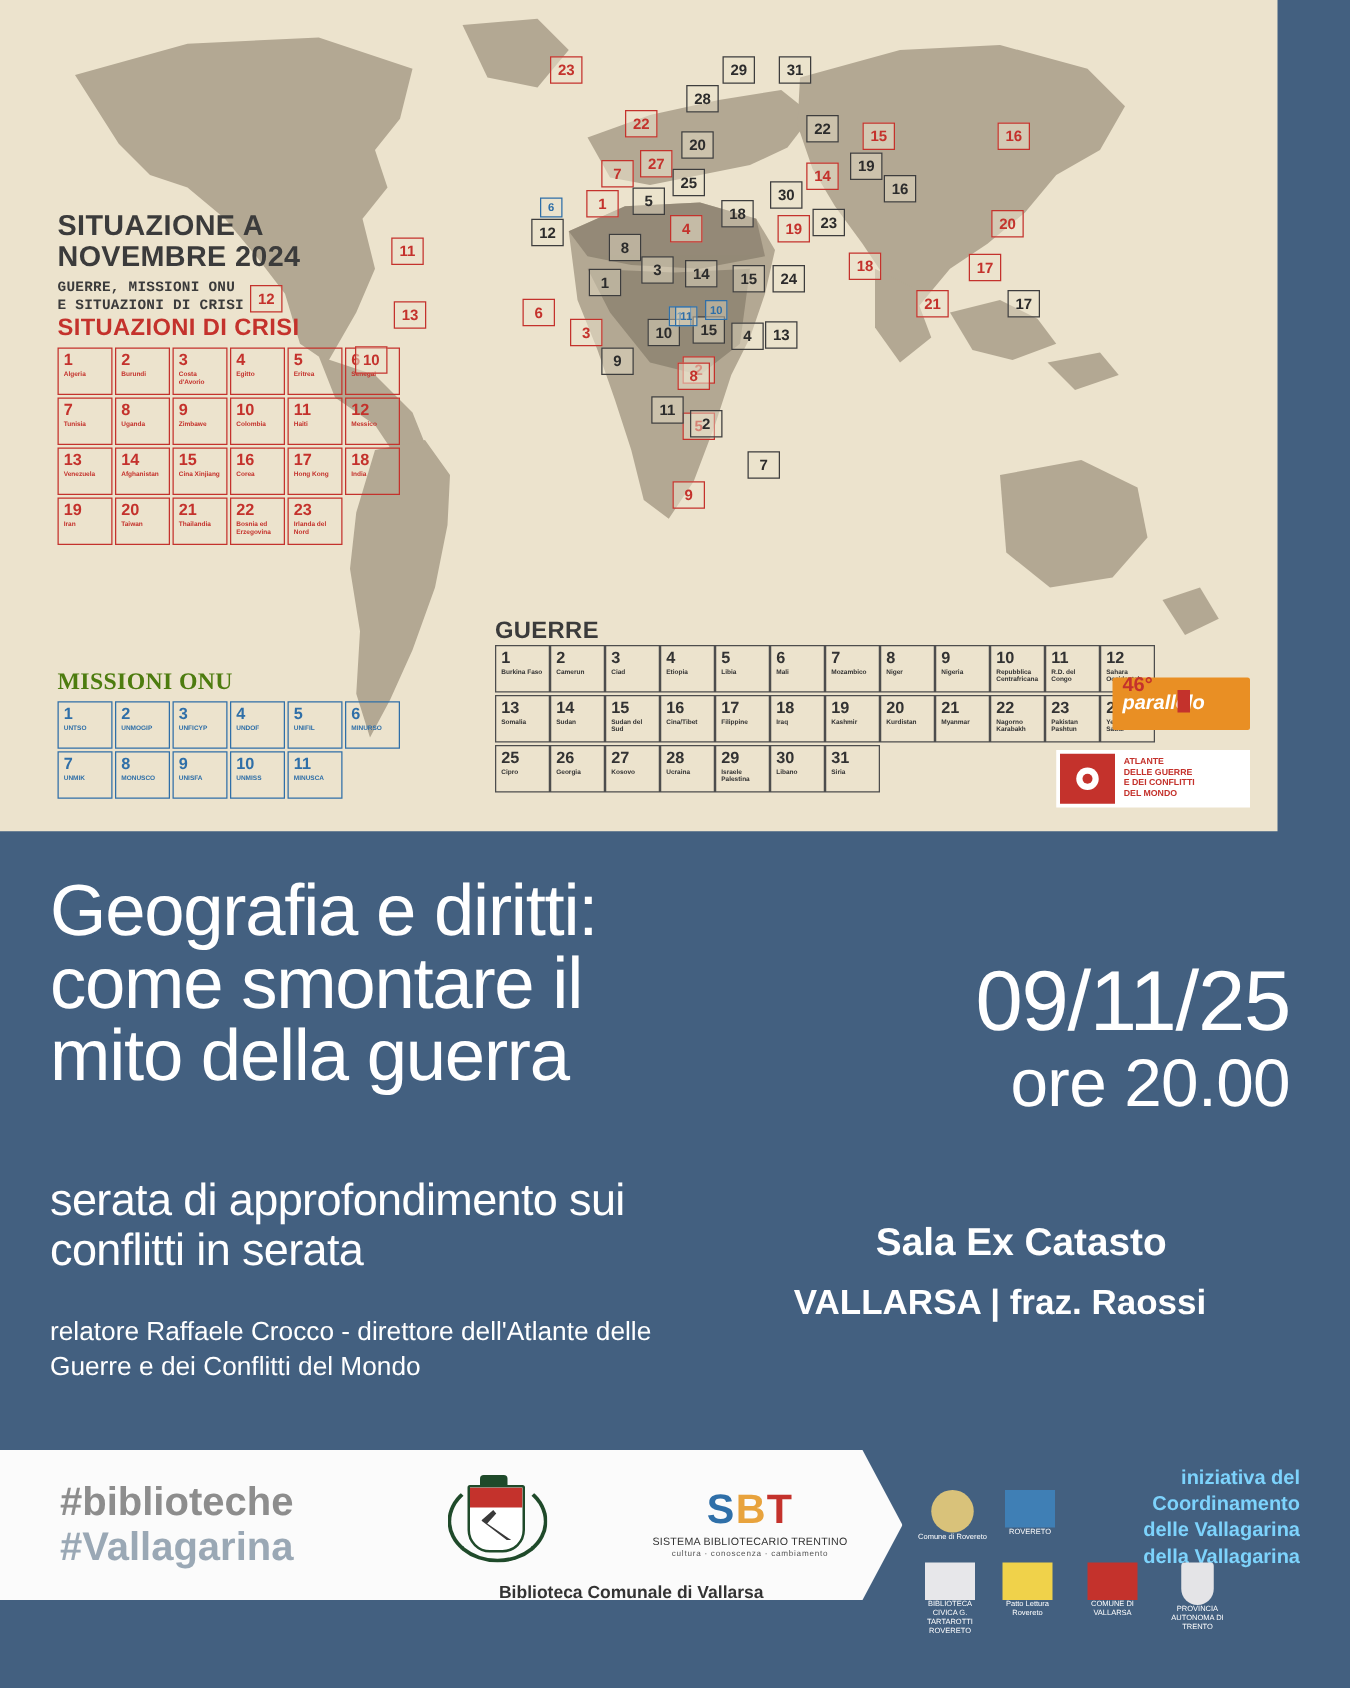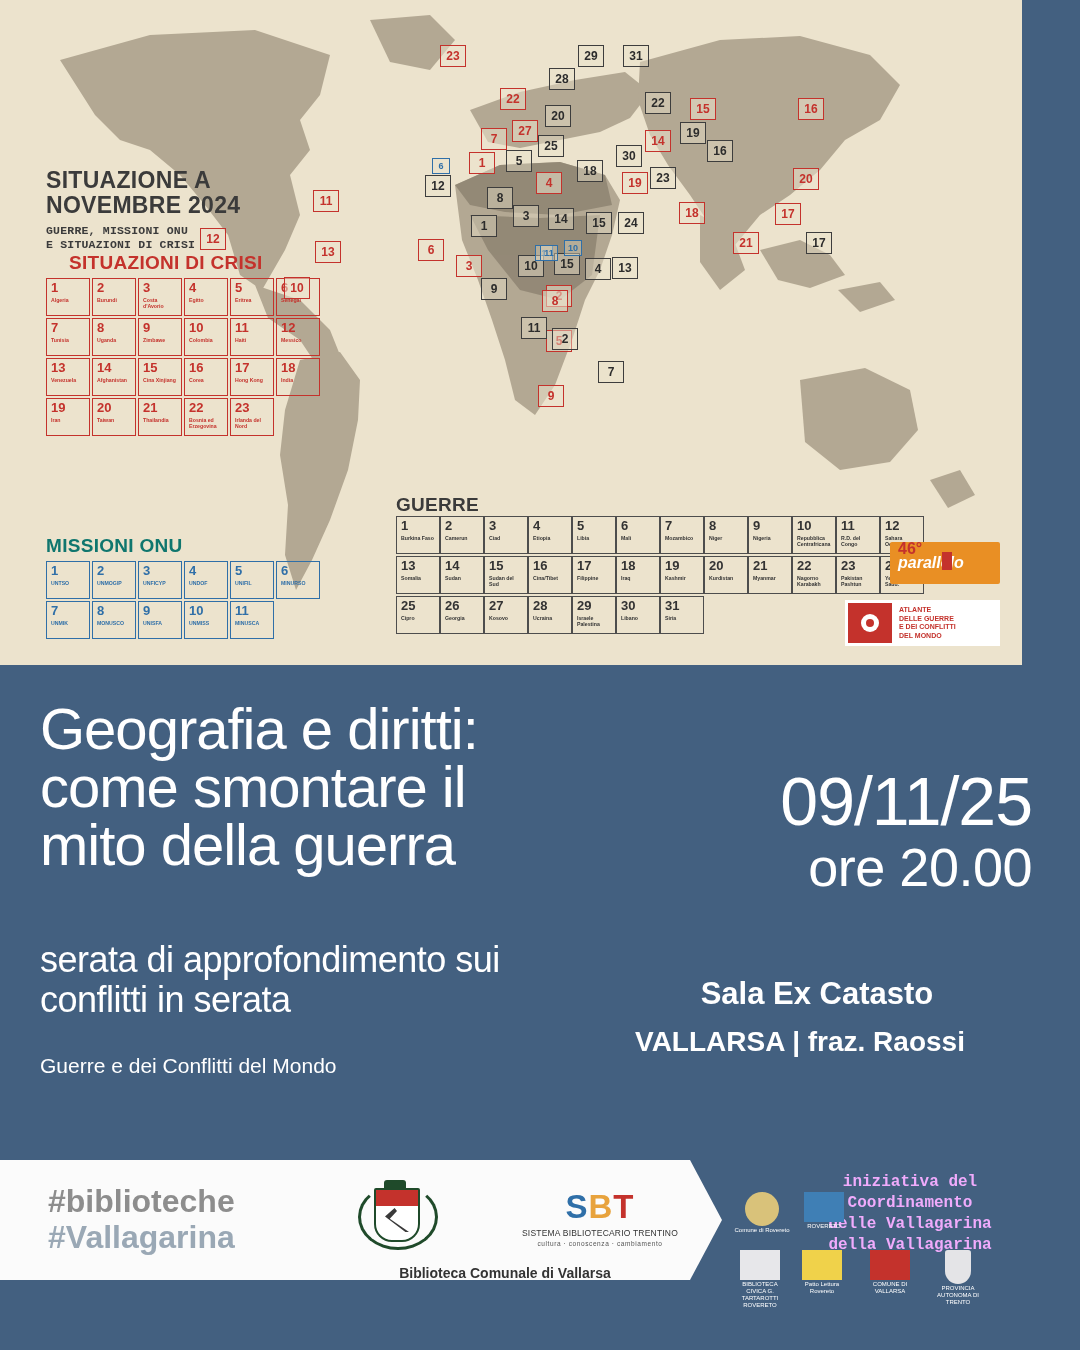--- a/index.html
+++ b/index.html
@@ -27,22 +27,22 @@
   .legend-title .lt1{
     color:#3b3b3b;font-weight:bold;font-size:23px;line-height:25px;letter-spacing:.3px;
   }
   .legend-title .lt2{
     color:#3b3b3b;font-weight:bold;font-size:11.5px;line-height:13.5px;margin-top:6px;letter-spacing:.2px;font-family:Liberation Mono, monospace;
   }
 
   .sec-head{
     font-weight:bold;font-size:19px;letter-spacing:.3px;
   }
-  .crisis-head{position:absolute;left:46px;top:252px;color:#c4322c;margin-left:23px;}
-  .onu-head{position:absolute;left:46px;top:535px;color:#0f766e;}
+  .crisis-head{position:absolute;left:46px;top:252px;color:#c4322c;}
+  .onu-head{position:absolute;left:46px;top:535px;color:#4d7c0f;font-family:Liberation Serif, serif;}
   .guerre-head{position:absolute;left:396px;top:494px;color:#3b3b3b;}
 
   .grid{position:absolute;display:grid;}
   .cell{
     border:1.6px solid #c4322c;
     background:transparent;
     width:44px;height:38px;
     position:relative;
     box-sizing:border-box;
   }
@@ -144,22 +144,22 @@
   .bcv-label{position:absolute;left:290px;top:1265px;width:430px;text-align:center;color:#333;font-size:14px;font-weight:bold;}
 
   .sbt{position:absolute;left:515px;top:1188px;width:170px;text-align:center;}
   .sbt .glyph{font-size:33px;font-weight:bold;color:#2f6fa8;letter-spacing:1px;}
   .sbt .glyph .b1{color:#e8a33d;}
   .sbt .glyph .b2{color:#c4322c;}
   .sbt .t1{font-size:8.5px;color:#333;letter-spacing:.2px;margin-top:2px;}
   .sbt .t2{font-size:6.5px;color:#555;letter-spacing:.6px;margin-top:2px;}
 
   .init{
-    position:absolute;right:40px;top:1172px;width:260px;text-align:center;
-    color:#f0abfc;font-weight:bold;font-size:16px;line-height:21px;font-family:Liberation Mono, monospace;
+    position:absolute;right:40px;top:1172px;width:260px;text-align:right;
+    color:#7dd3fc;font-weight:bold;font-size:16px;line-height:21px;
   }
   .small-logos{position:absolute;right:36px;top:1192px;width:320px;height:120px;}
   .slogo{position:absolute;text-align:center;}
   .slogo .cap{font-size:6px;color:#fff;line-height:7px;margin-top:1px;}
   .badge-circ{width:34px;height:34px;border-radius:50%;margin:0 auto;}
   .badge-sq{width:40px;height:30px;margin:0 auto;}
   .badge-shield{width:26px;height:34px;margin:0 auto;border-radius:3px 3px 14px 14px;}
 </style>
 </head>
 <body>
@@ -558,20 +558,21 @@
     <div>come smontare il</div>
     <div>mito della guerra</div>
   </div>
 
   <div class="subtitle">
     <div>serata di approfondimento sui</div>
     <div>conflitti in serata</div>
   </div>
 
   <div class="speaker">
+    <div>relatore Raffaele Crocco - direttore dell'Atlante delle</div>
     <div>Guerre e dei Conflitti del Mondo</div>
   </div>
 
   <div class="date">09/11/25</div>
   <div class="time">ore 20.00</div>
   <div class="venue">Sala  Ex Catasto</div>
   <div class="venue2">VALLARSA | fraz. Raossi</div>
 
   <div class="footer-band"></div>
 

